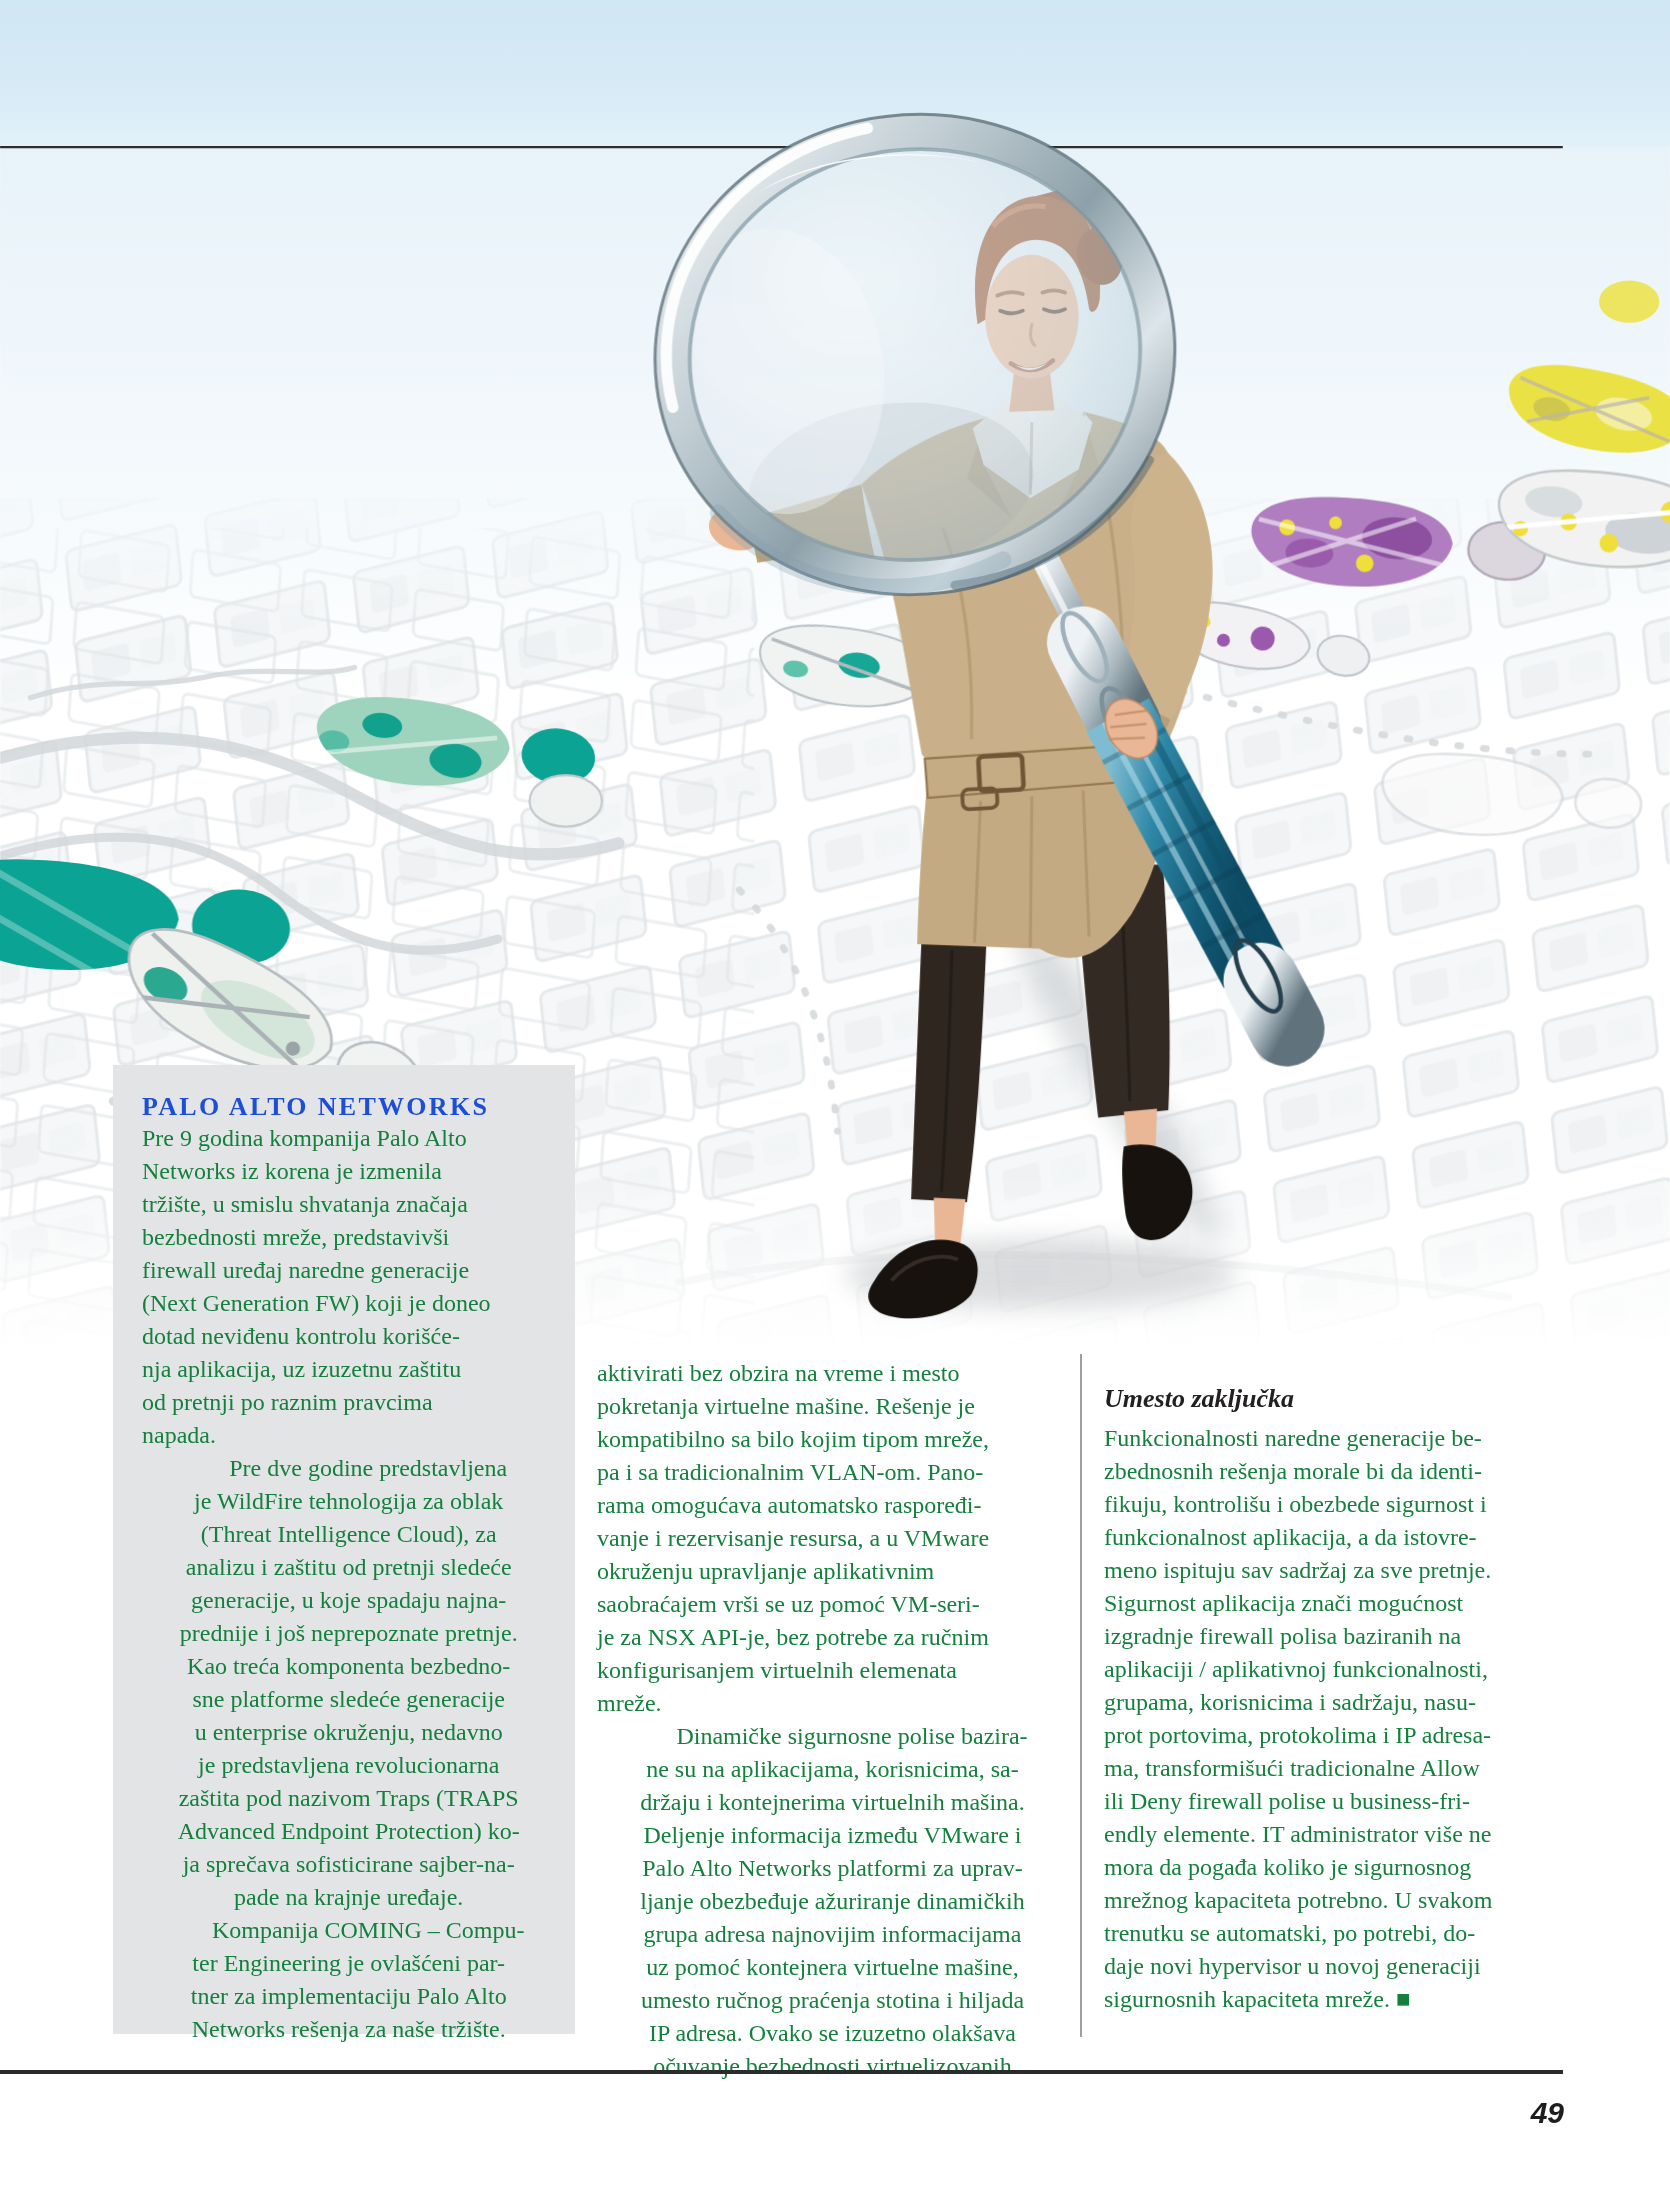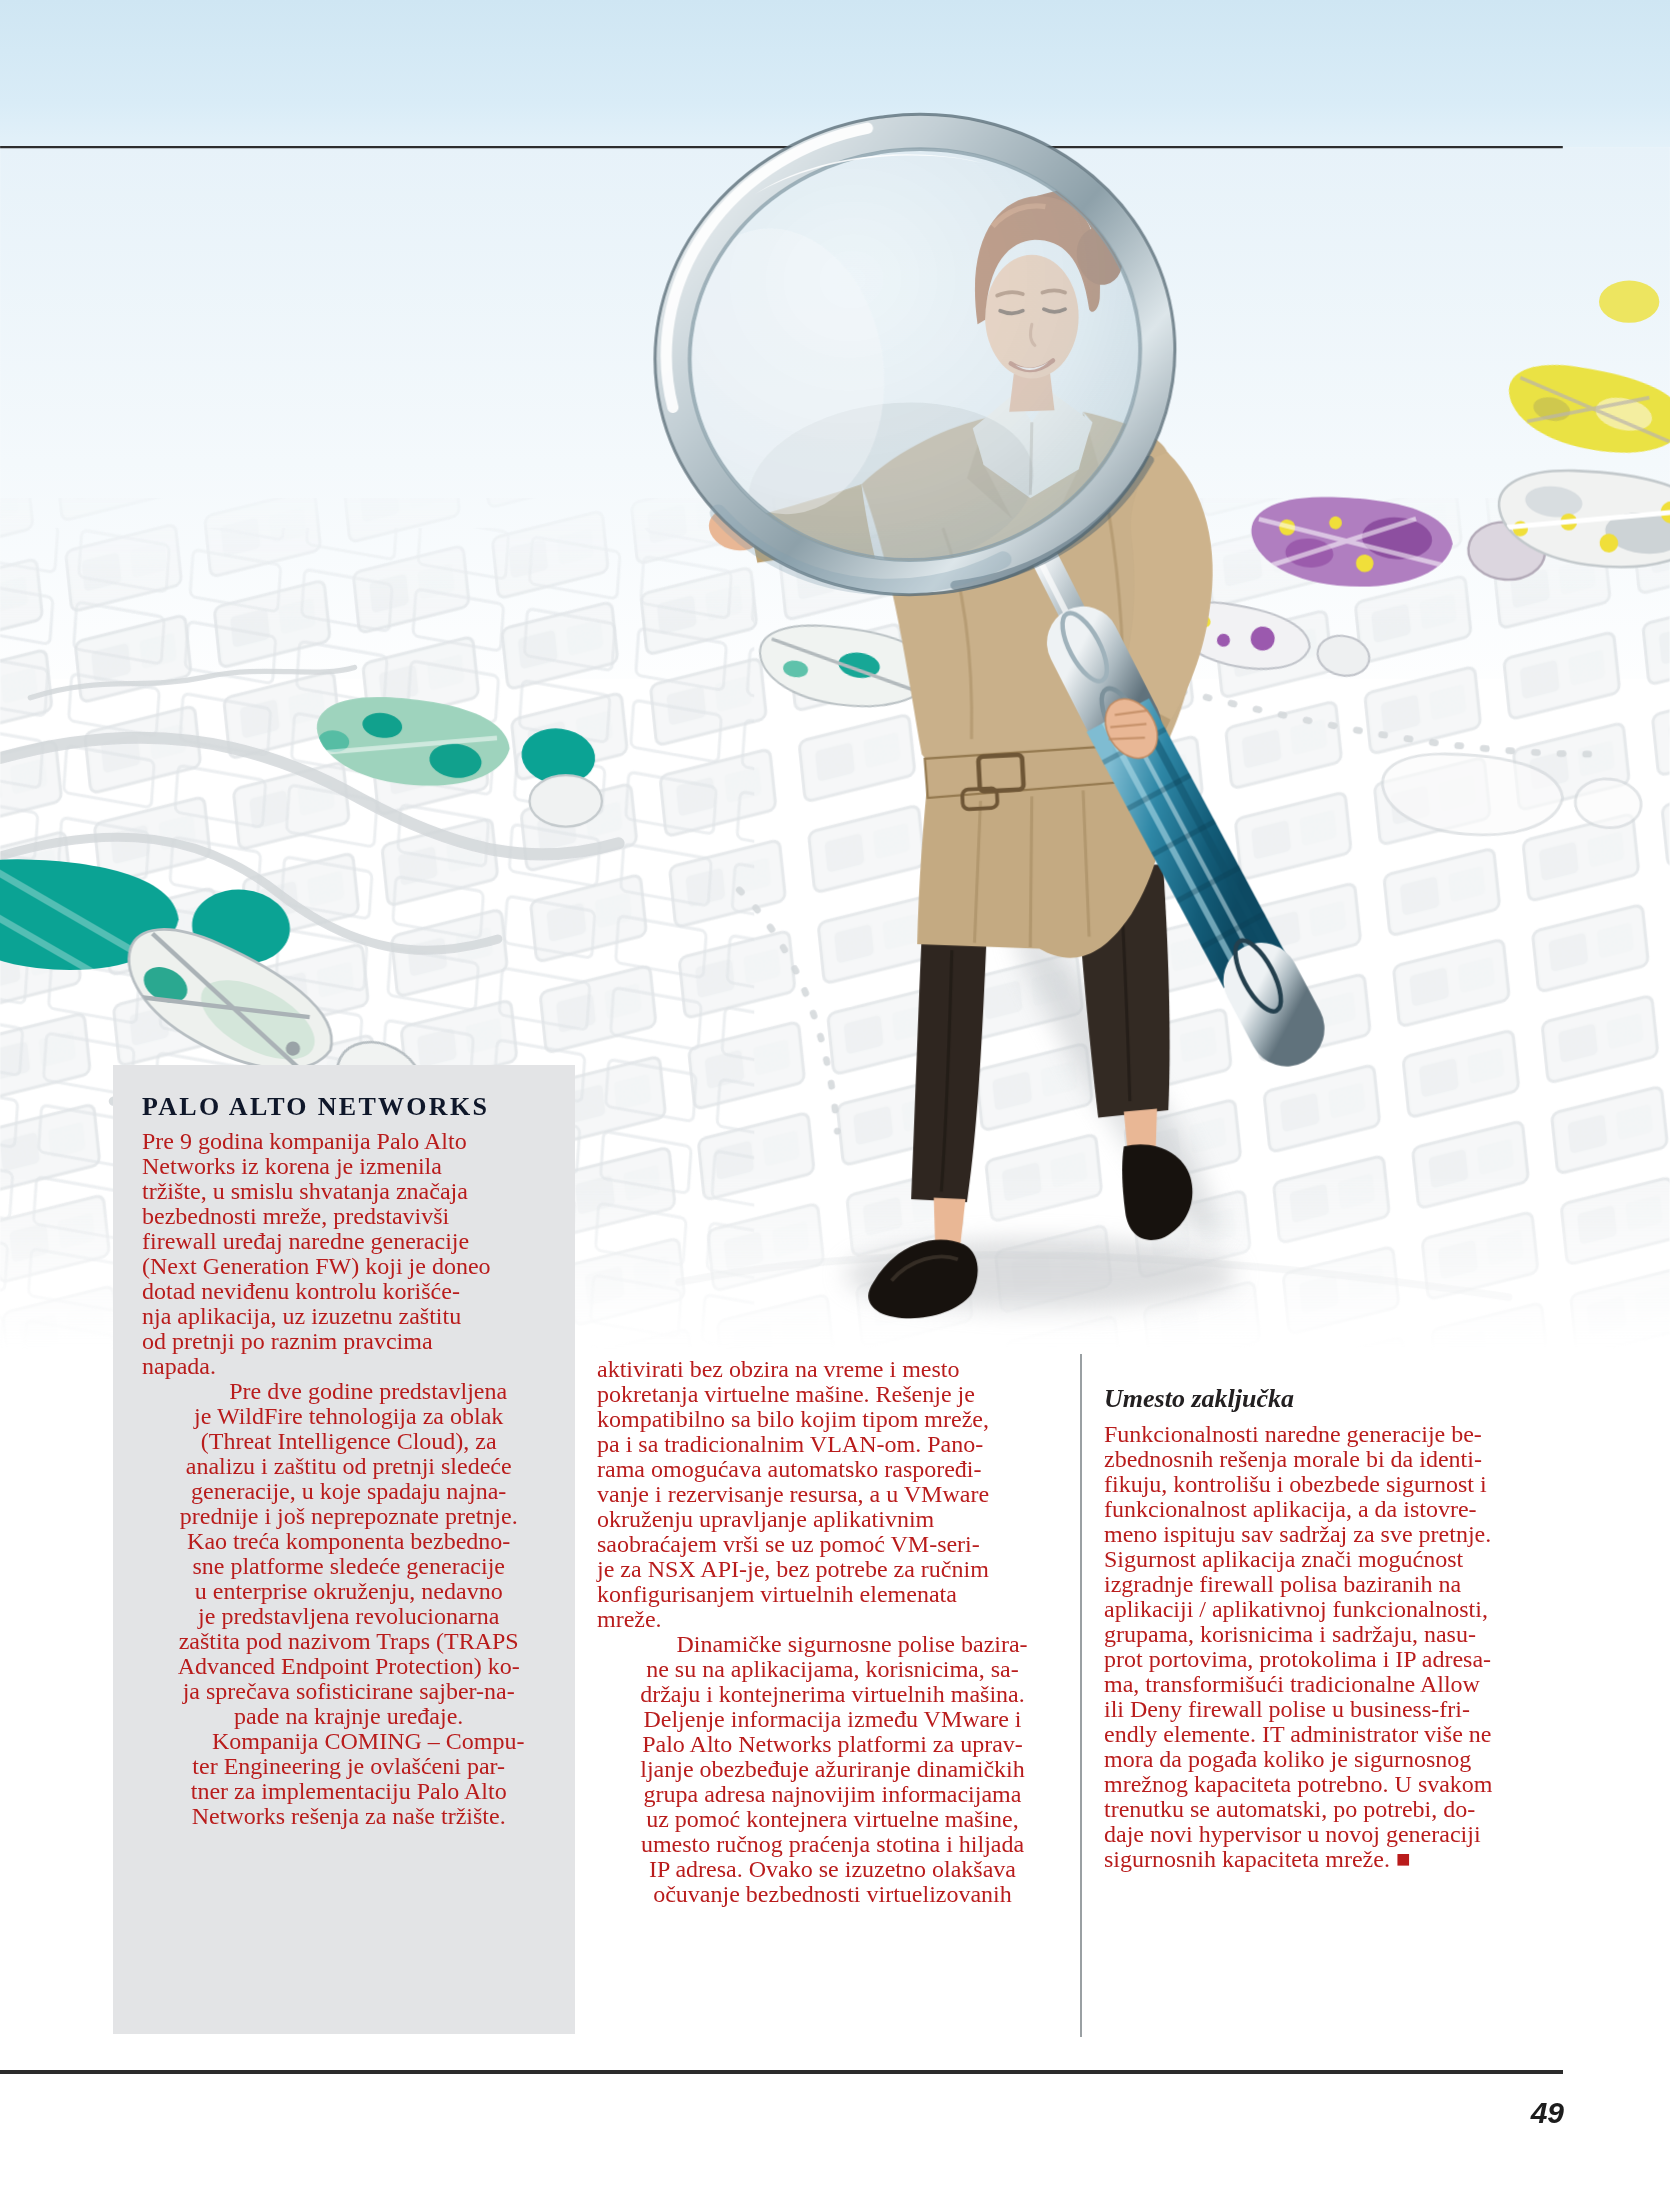--- a/index.html
+++ b/index.html
@@ -19,25 +19,25 @@
   }
   svg.illo { position:absolute; left:0; top:0; display:block; }
 
   .sidebar-box {
     position:absolute; left:113px; top:1065px; width:462px; height:969px;
     background:#e3e4e6;
     padding:27px 19.6px 0 29px;
   }
   .sidebar-heading {
     font-size:26px; font-weight:bold; letter-spacing:2.3px;
-    color:#0f172a; margin-bottom:7px; white-space:nowrap;
+    color:#1d4ed8; margin-bottom:0; white-space:nowrap;
   }
   .para {
-    font-size:24px; line-height:25px; white-space:pre-line;
-    color:#b91c1c;
+    font-size:24px; line-height:33px; white-space:pre-line;
+    color:#15803d;
   }
   .para.indent { text-indent:39px;text-align:center; }
 
   .col-middle { position:absolute; left:597px; top:1357px; width:471px; }
   .col-right  { position:absolute; left:1104px; top:1357px; width:463px; }
   .col-rule   {
     position:absolute; left:1080px; top:1354px; width:2.3px; height:683px;
     background:#9aa0a3;
   }
   .subhead {

